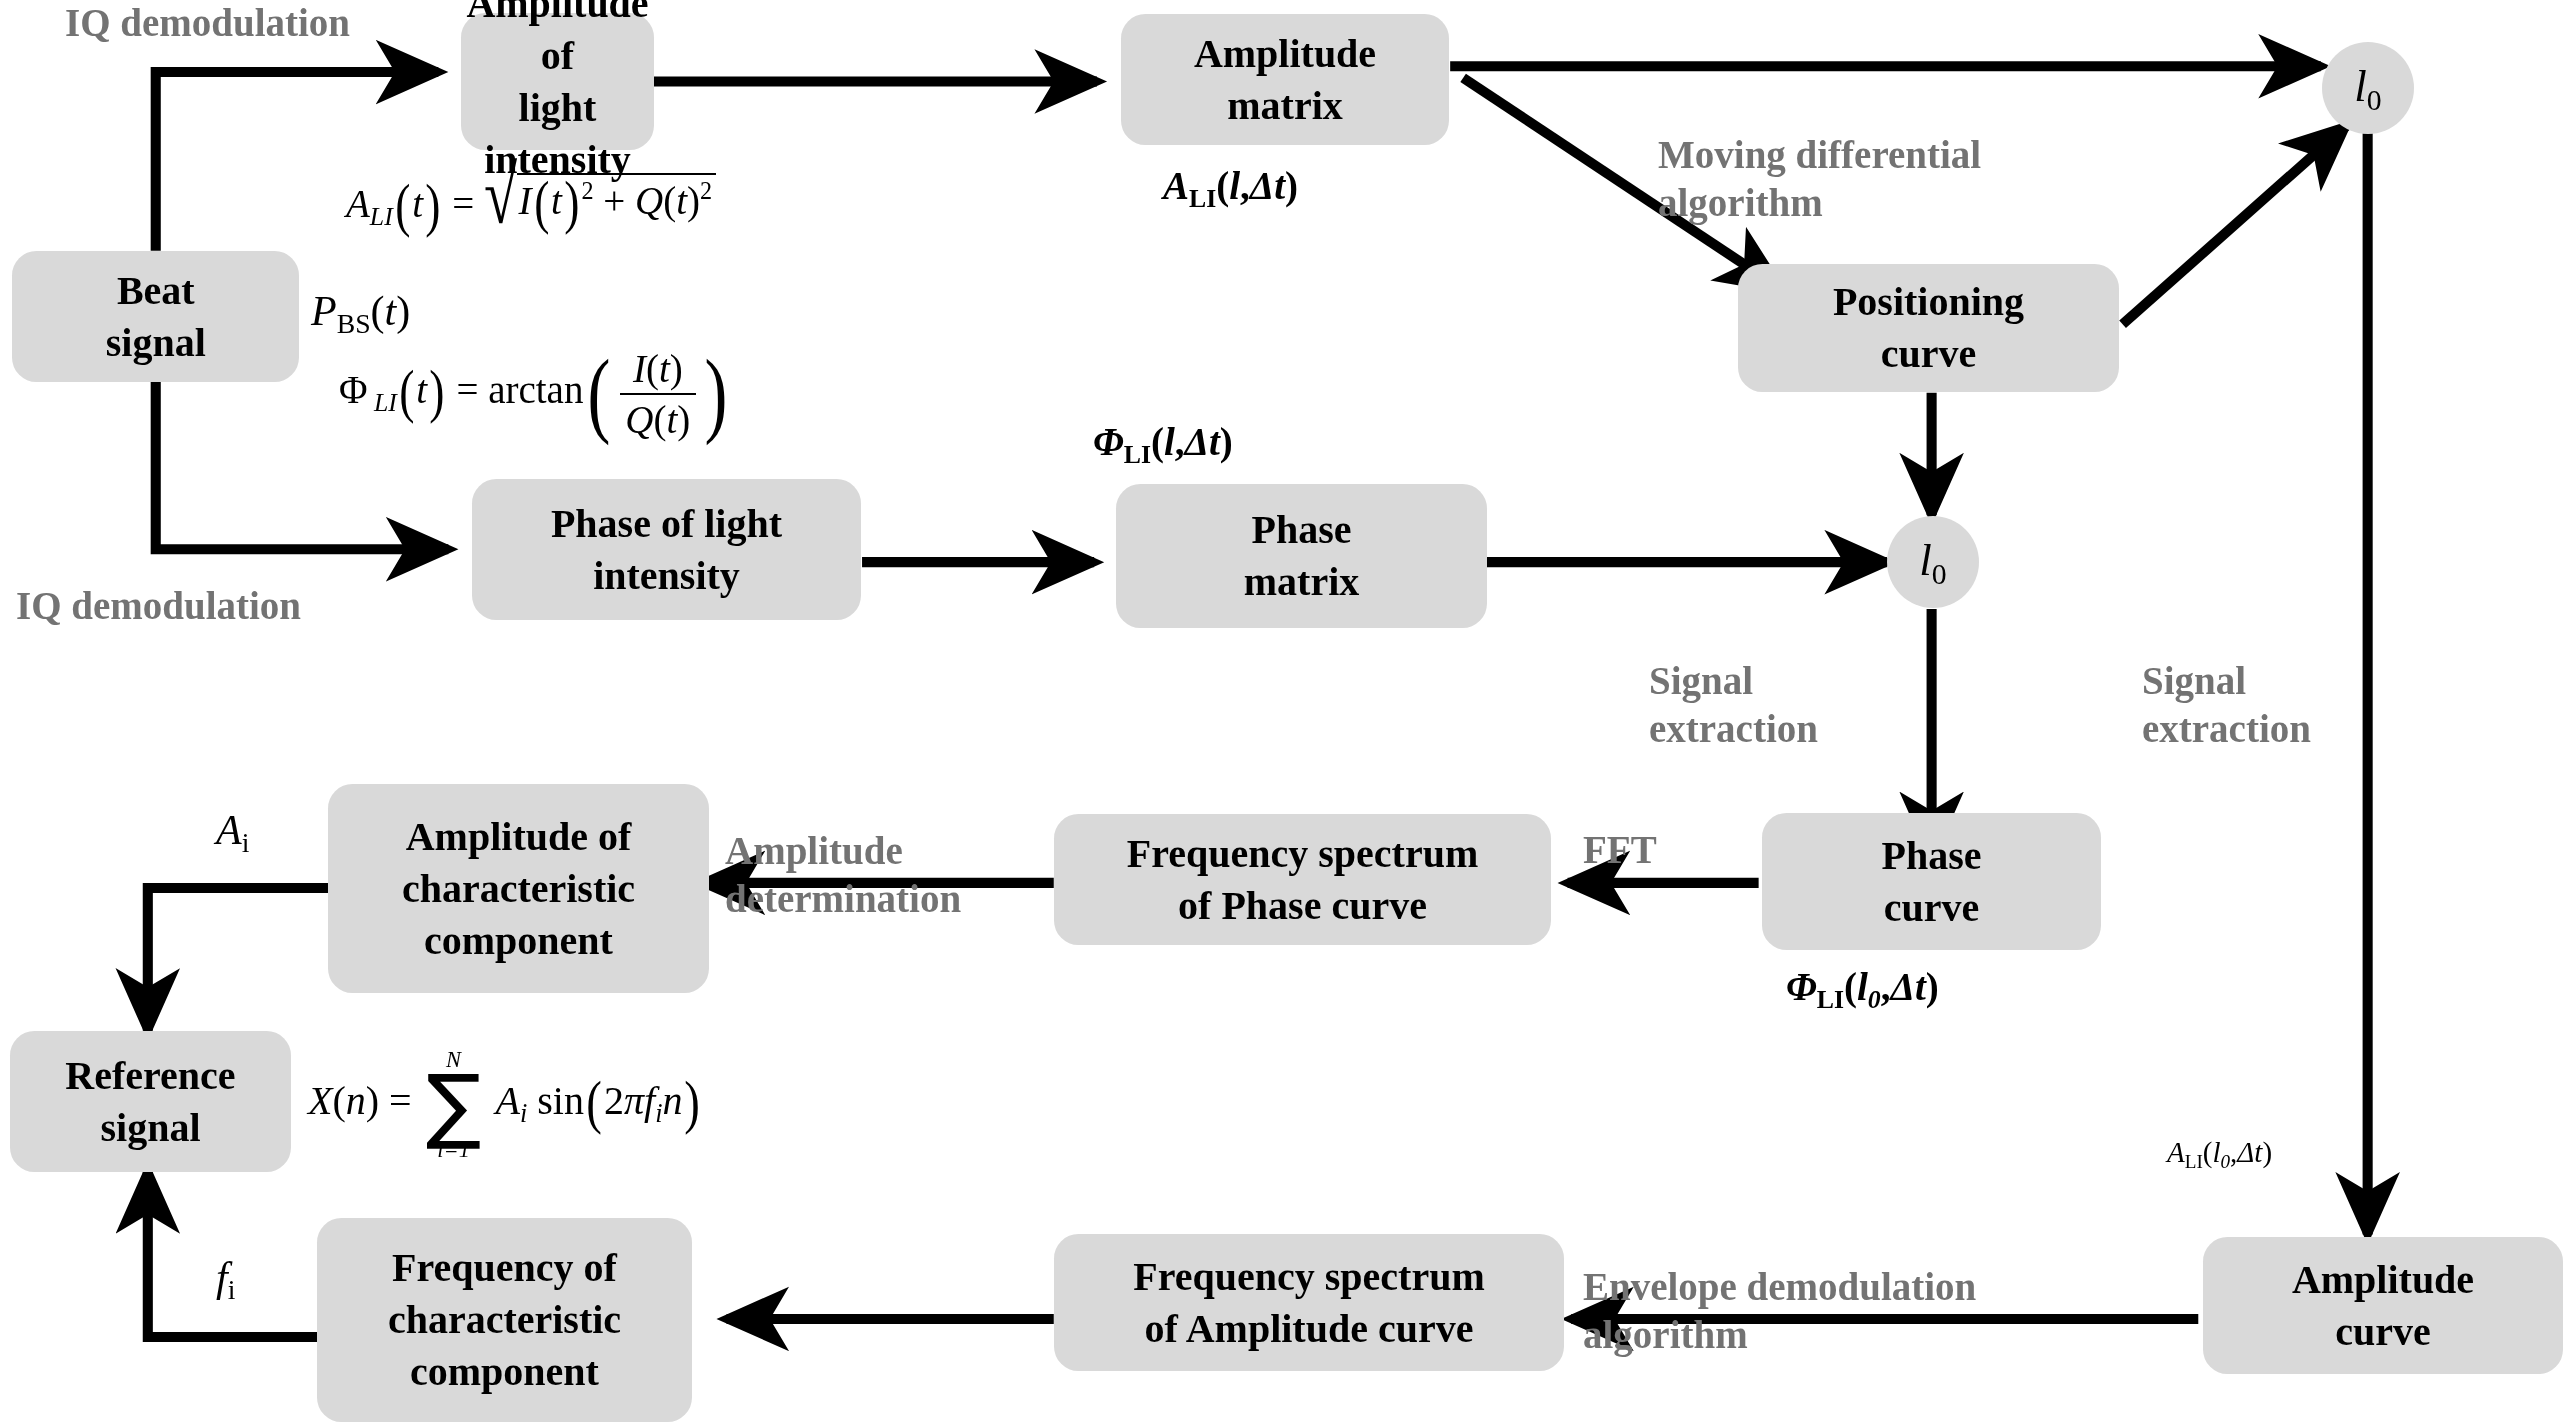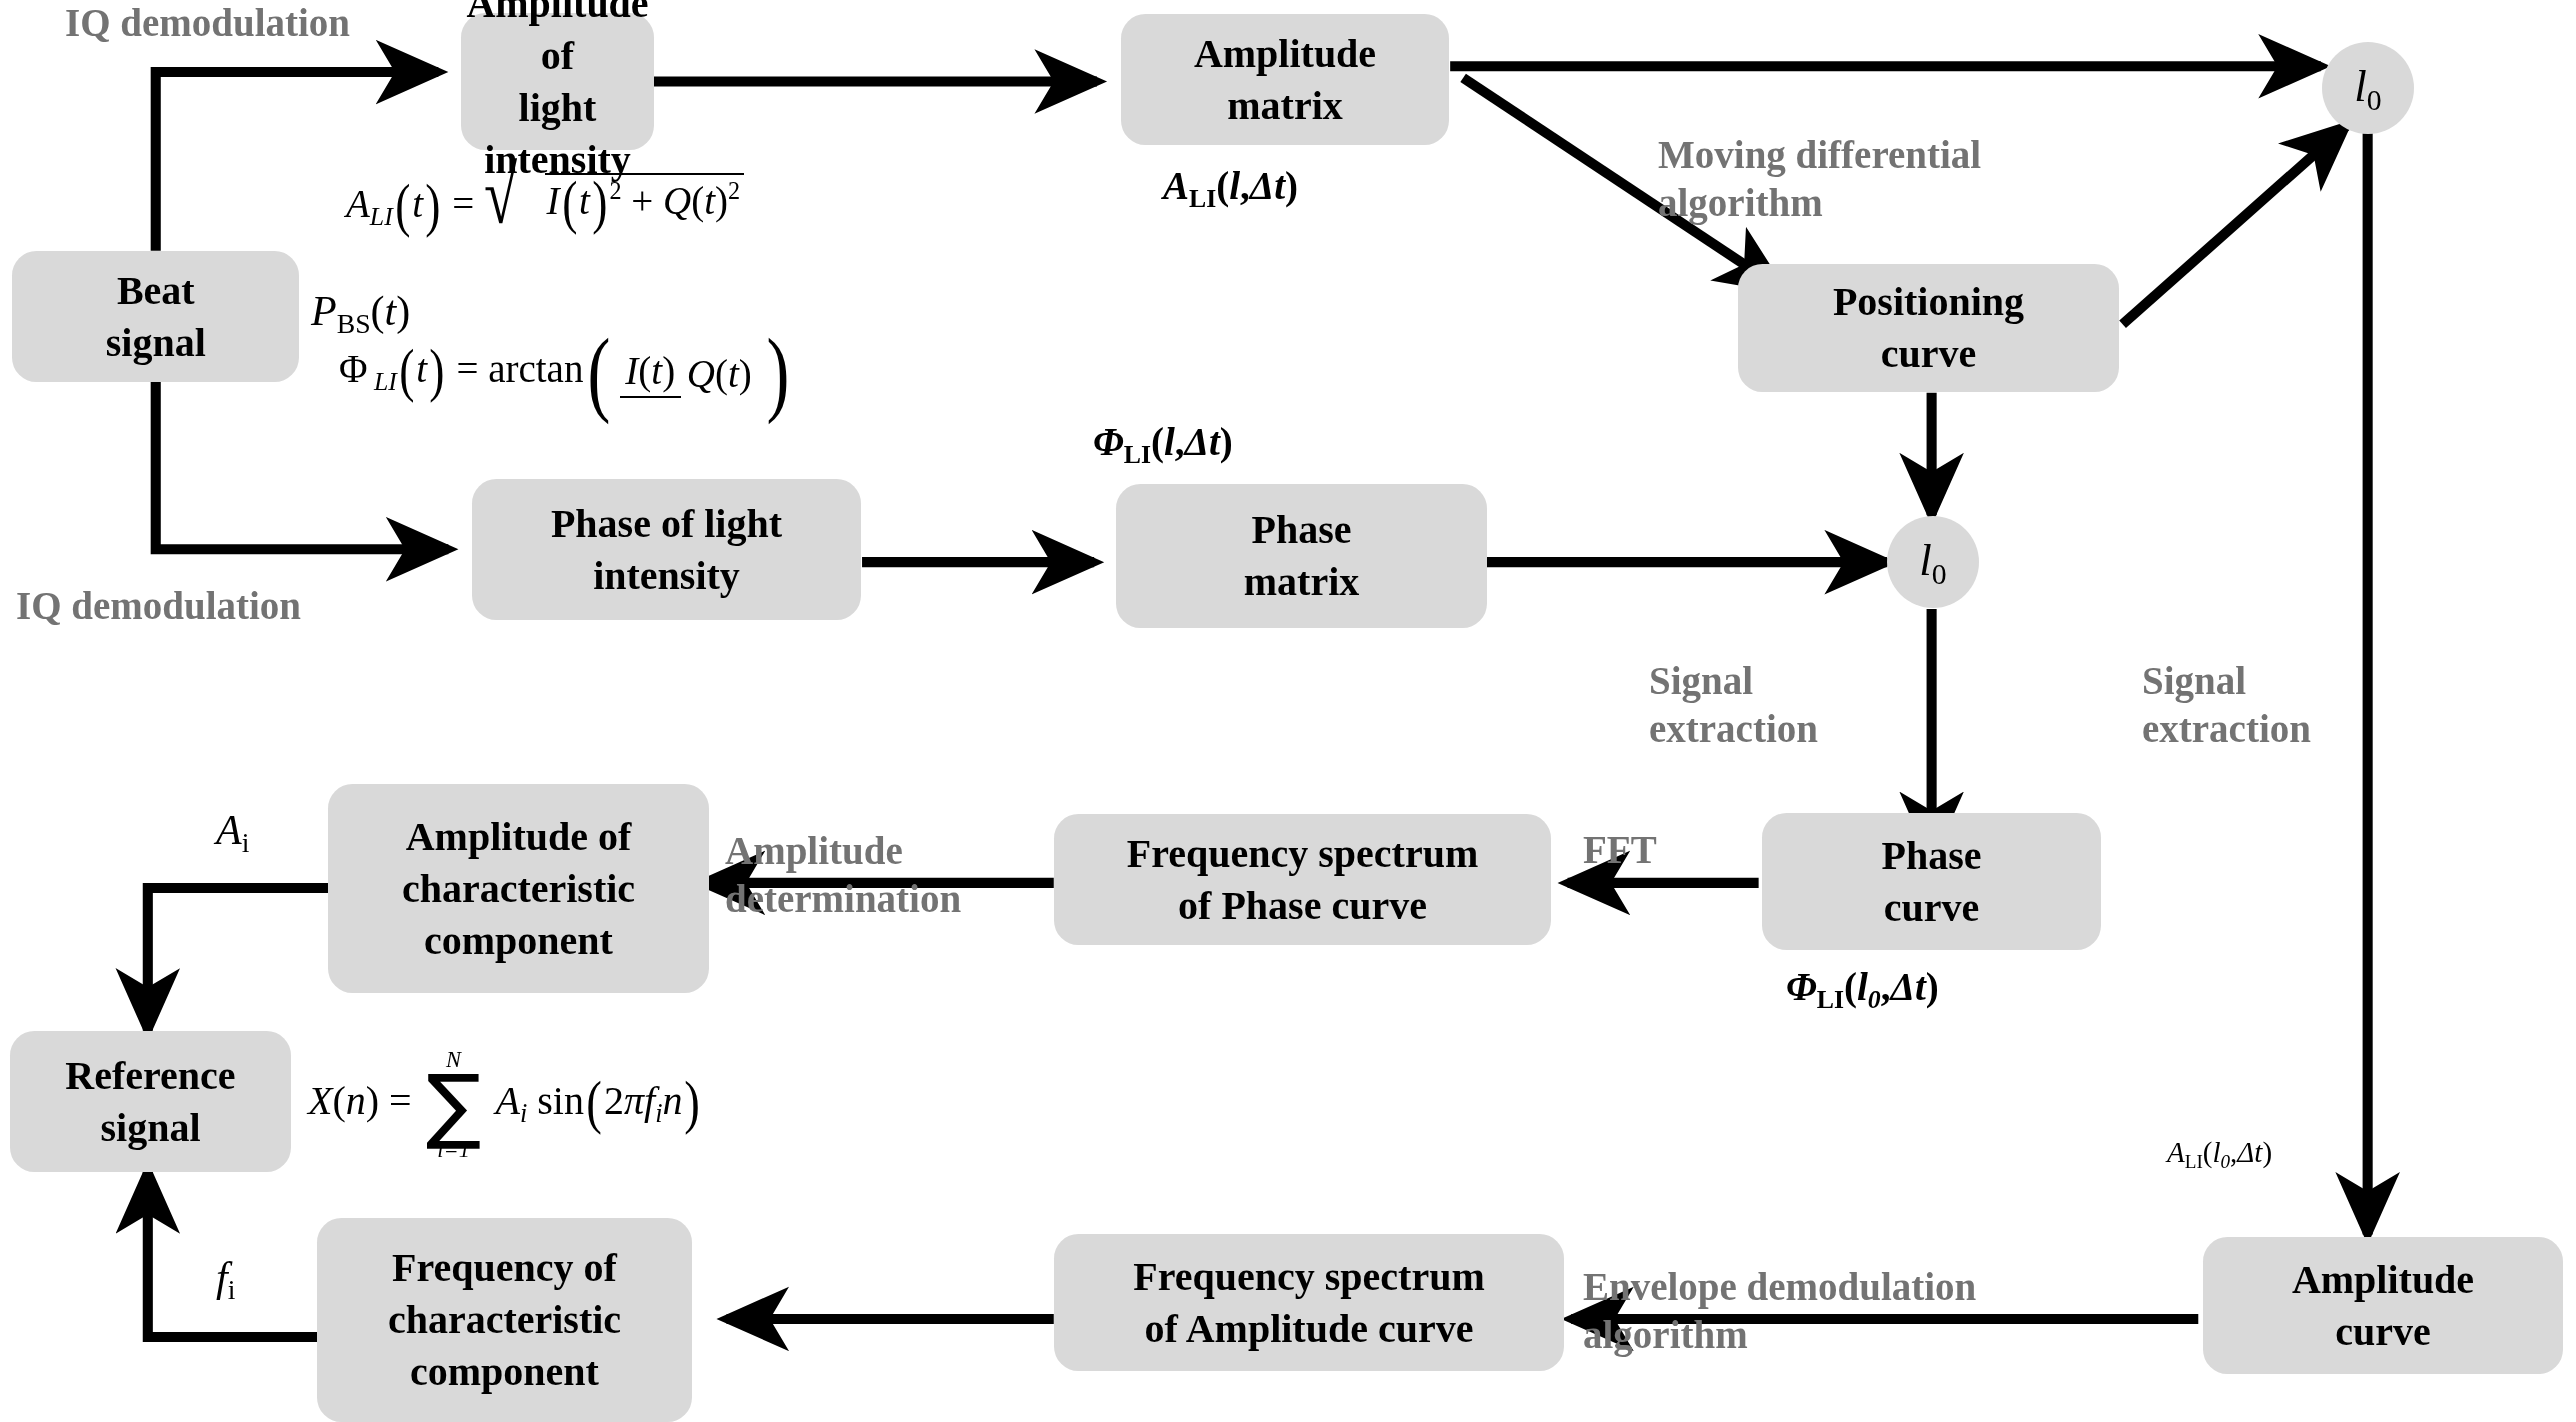--- a/index.html
+++ b/index.html
@@ -61,23 +61,23 @@
     text-align: center;
     white-space: nowrap;
   }
   .mi { font-style: italic; }
   .sub { font-size: 0.66em; vertical-align: -0.30em; font-style: normal; }
   .subi { font-size: 0.66em; vertical-align: -0.30em; font-style: italic; }
   .sup { font-size: 0.62em; vertical-align: 0.60em; font-style: normal; }
   
   .rad { display: inline-flex; align-items: stretch; }
   .radsign { font-size: 1.55em; line-height: .78; transform: scaleY(1.35) translateY(-0.7px); }
-  .radbody { border-top: 2.2px solid #000; padding: 2.2px 4.3px 0 1.4px; margin-left: 28px; }
+  .radbody { border-top: 2.2px solid #000; padding: 2.2px 4.3px 0 1.4px; }
   
-  .frac { display: inline-flex; flex-direction: row; vertical-align: middle;
+  .frac { display: inline-flex; flex-direction: column; vertical-align: middle;
           text-align: center; margin: 0 4.3px; }
   .frac .num { border-bottom: 2.2px solid #000; padding: 0 5.8px 2.2px; }
   .frac .den { padding: 2.2px 5.8px 0; }
   .bigparen { font-size: 2.45em; line-height: .5; vertical-align: middle;
               font-weight: 300; transform: scaleX(.72); display: inline-block; }
   .medparen { font-size: 1.5em; line-height: .6; vertical-align: -0.14em;
               transform: scaleX(.78); display: inline-block; }
   
   .sumblk { display: inline-flex; flex-direction: column; align-items: center;
             vertical-align: middle; margin: 0 4.3px; }

